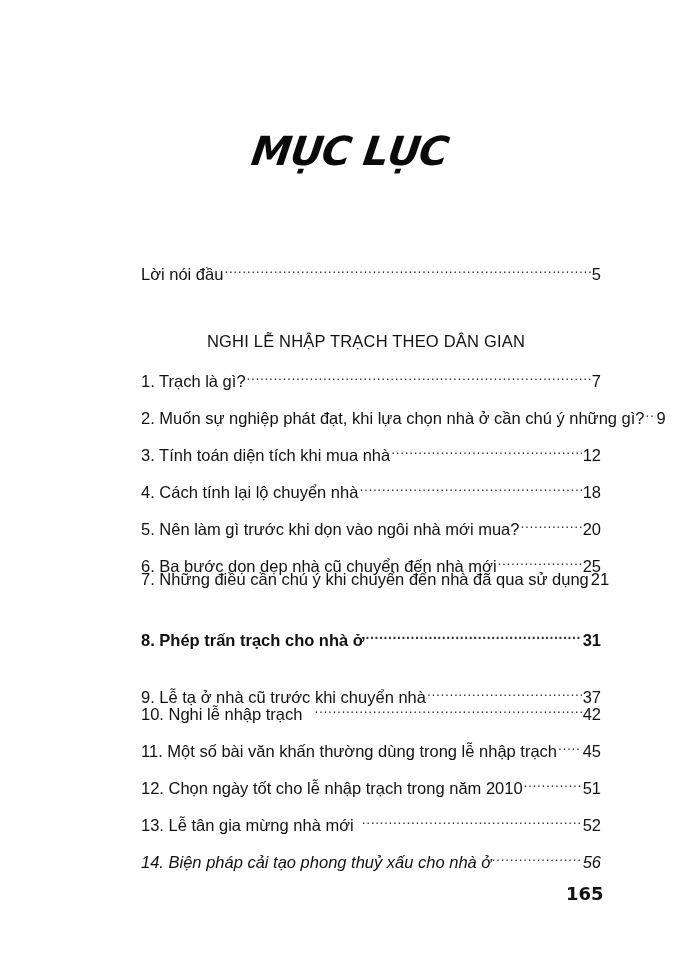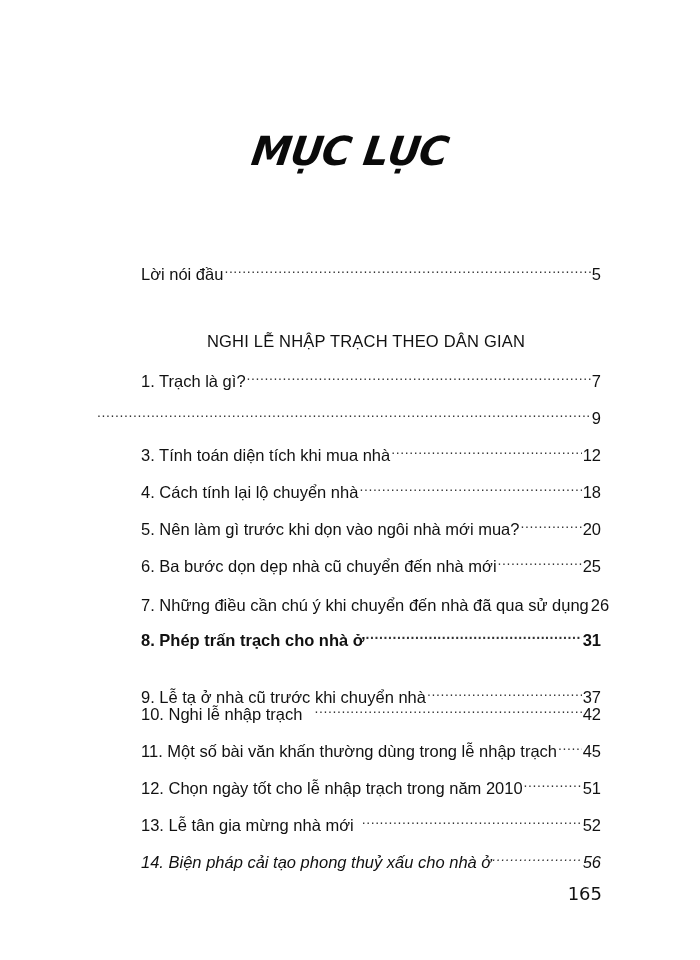--- a/index.html
+++ b/index.html
@@ -65,21 +65,21 @@
       text-align: center;
       font-size: 16.5px;
       letter-spacing: 0.2px;
     }
     .page-number {
       position: absolute;
       top: 883px;
       left: 566px;
       width: 36px;
       text-align: right;
-      font-weight: normal;
+      font-weight: bold;
       font-size: 18px;
       font-family: "DejaVu Sans", sans-serif;
     }
   </style>
 </head>
 <body>
 
 <div class="title">MỤC LỤC</div>
 
 <div class="toc-row" style="top:260px;">
@@ -90,20 +90,21 @@
 
 <div class="section-heading">NGHI LỄ NHẬP TRẠCH THEO DÂN GIAN</div>
 
 <div class="toc-row" style="top:367px;">
   <span class="label">1. Trạch là gì?</span>
   <span class="leader"></span>
   <span class="page">7</span>
 </div>
 
 <div class="toc-row" style="top:404px;">
+  <span class="label">2. Muốn sự nghiệp phát đạt, khi lựa chọn nhà ở cần chú ý những gì?</span>
   <span class="leader" style="min-width:10px;"></span>
   <span class="page">9</span>
 </div>
 
 <div class="toc-row" style="top:441px;">
   <span class="label">3. Tính toán diện tích khi mua nhà</span>
   <span class="leader"></span>
   <span class="page">12</span>
 </div>
 
@@ -118,24 +119,24 @@
   <span class="leader"></span>
   <span class="page">20</span>
 </div>
 
 <div class="toc-row" style="top:552px;">
   <span class="label">6. Ba bước dọn dẹp nhà cũ chuyển đến nhà mới</span>
   <span class="leader"></span>
   <span class="page">25</span>
 </div>
 
-<div class="toc-row" style="top:591px;">
+<div class="toc-row" style="top:565px;">
   <span class="label">7. Những điều cần chú ý khi chuyển đến nhà đã qua sử dụng</span>
   <span class="leader"></span>
-  <span class="page">26</span>
+  <span class="page">21</span>
 </div>
 
 <div class="toc-row" style="top:626px;font-weight:bold;">
   <span class="label">8. Phép trấn trạch cho nhà ở</span>
   <span class="leader"></span>
   <span class="page">31</span>
 </div>
 
 <div class="toc-row" style="top:683px;">
   <span class="label">9. Lễ tạ ở nhà cũ trước khi chuyển nhà</span>

